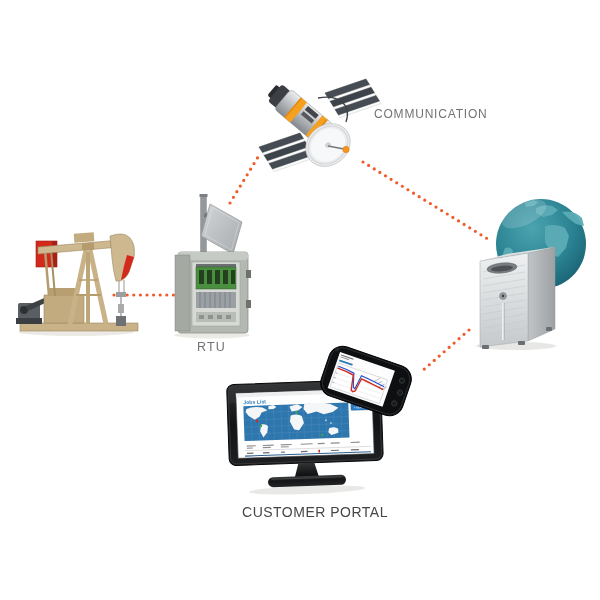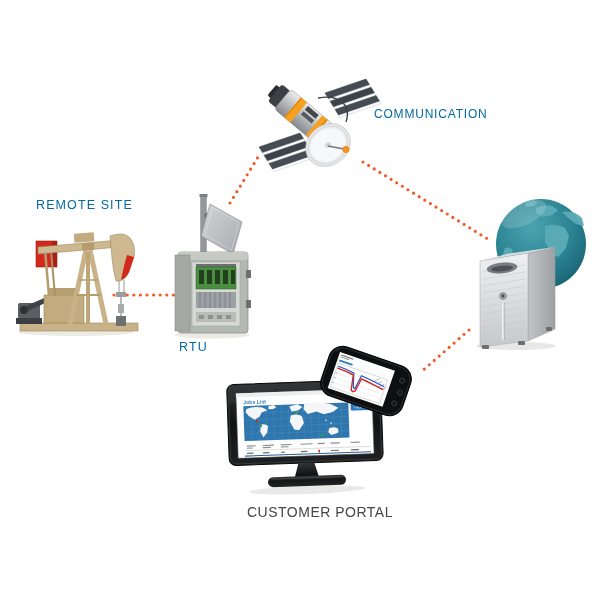--- a/index.html
+++ b/index.html
@@ -1,26 +1,26 @@
 <!DOCTYPE html>
 <html><head>
 <meta charset="utf-8">
 <style>
   html,body{margin:0;padding:0;background:#ffffff;}
   .stage{position:relative;width:600px;height:600px;background:#ffffff;overflow:hidden;
          font-family:"Liberation Sans",sans-serif;}
   .stage svg{position:absolute;left:0;top:0;}
-  .node-label{position:absolute;color:#0369a1;font-size:12.5px;letter-spacing:1.1px;
+  .node-label{position:absolute;color:#737373;font-size:12.5px;letter-spacing:1.1px;
               font-weight:500;line-height:15px;white-space:nowrap;}
   .node-label.dark{color:#454649;font-size:14px;letter-spacing:0.5px;}
   #lbl-remote{left:36px;top:198px;}
-  #lbl-rtu{left:179px;top:340px;}
+  #lbl-rtu{left:197px;top:340px;}
   #lbl-comm{left:374px;top:107px;font-size:12px;letter-spacing:0.8px;}
   #lbl-host{left:487px;top:340px;}
-  #lbl-portal{left:247px;top:505px;width:170px;white-space:nowrap;}
+  #lbl-portal{left:230px;top:505px;width:170px;text-align:center;white-space:nowrap;}
 </style>
 </head>
 <body>
 
 <div class="stage">
 
 <svg width="600" height="600" viewBox="0 0 600 600">
   <defs>
     <linearGradient id="panelGrad" x1="0" y1="0" x2="1" y2="1">
       <stop offset="0" stop-color="#d3d6d8"></stop>
@@ -274,21 +274,20 @@
     <polyline points="335,376 344,376.5 352,377.5 356,391 358,392 360,377.5 366,378 374,379 385,380.5" fill="none" stroke="#1f4fd1" stroke-width="1.1"></polyline>
     <polyline points="335,378 344,378.5 352,379.5 355,394.5 357,395.5 359,394 361,380.5 366,381 374,382 385,383.5" fill="none" stroke="#d42a1e" stroke-width="1.4"></polyline>
     <g>
       <circle cx="400" cy="369" r="2.6" fill="#17191b" stroke="#3a3e42" stroke-width="0.8"></circle>
       <circle cx="402" cy="381" r="2.6" fill="#17191b" stroke="#3a3e42" stroke-width="0.8"></circle>
       <circle cx="400" cy="393" r="2.6" fill="#17191b" stroke="#3a3e42" stroke-width="0.8"></circle>
     </g>
   </g>
 </svg>
 
-  <div class="node-label" id="lbl-remote">REMOTE SITE</div>
 
   <div class="node-label" id="lbl-rtu">RTU</div>
 
   <div class="node-label" id="lbl-comm">
     <div>COMMUNICATION</div>
   </div>
 
 
   <div class="node-label dark" id="lbl-portal">CUSTOMER PORTAL</div>
 </div>

